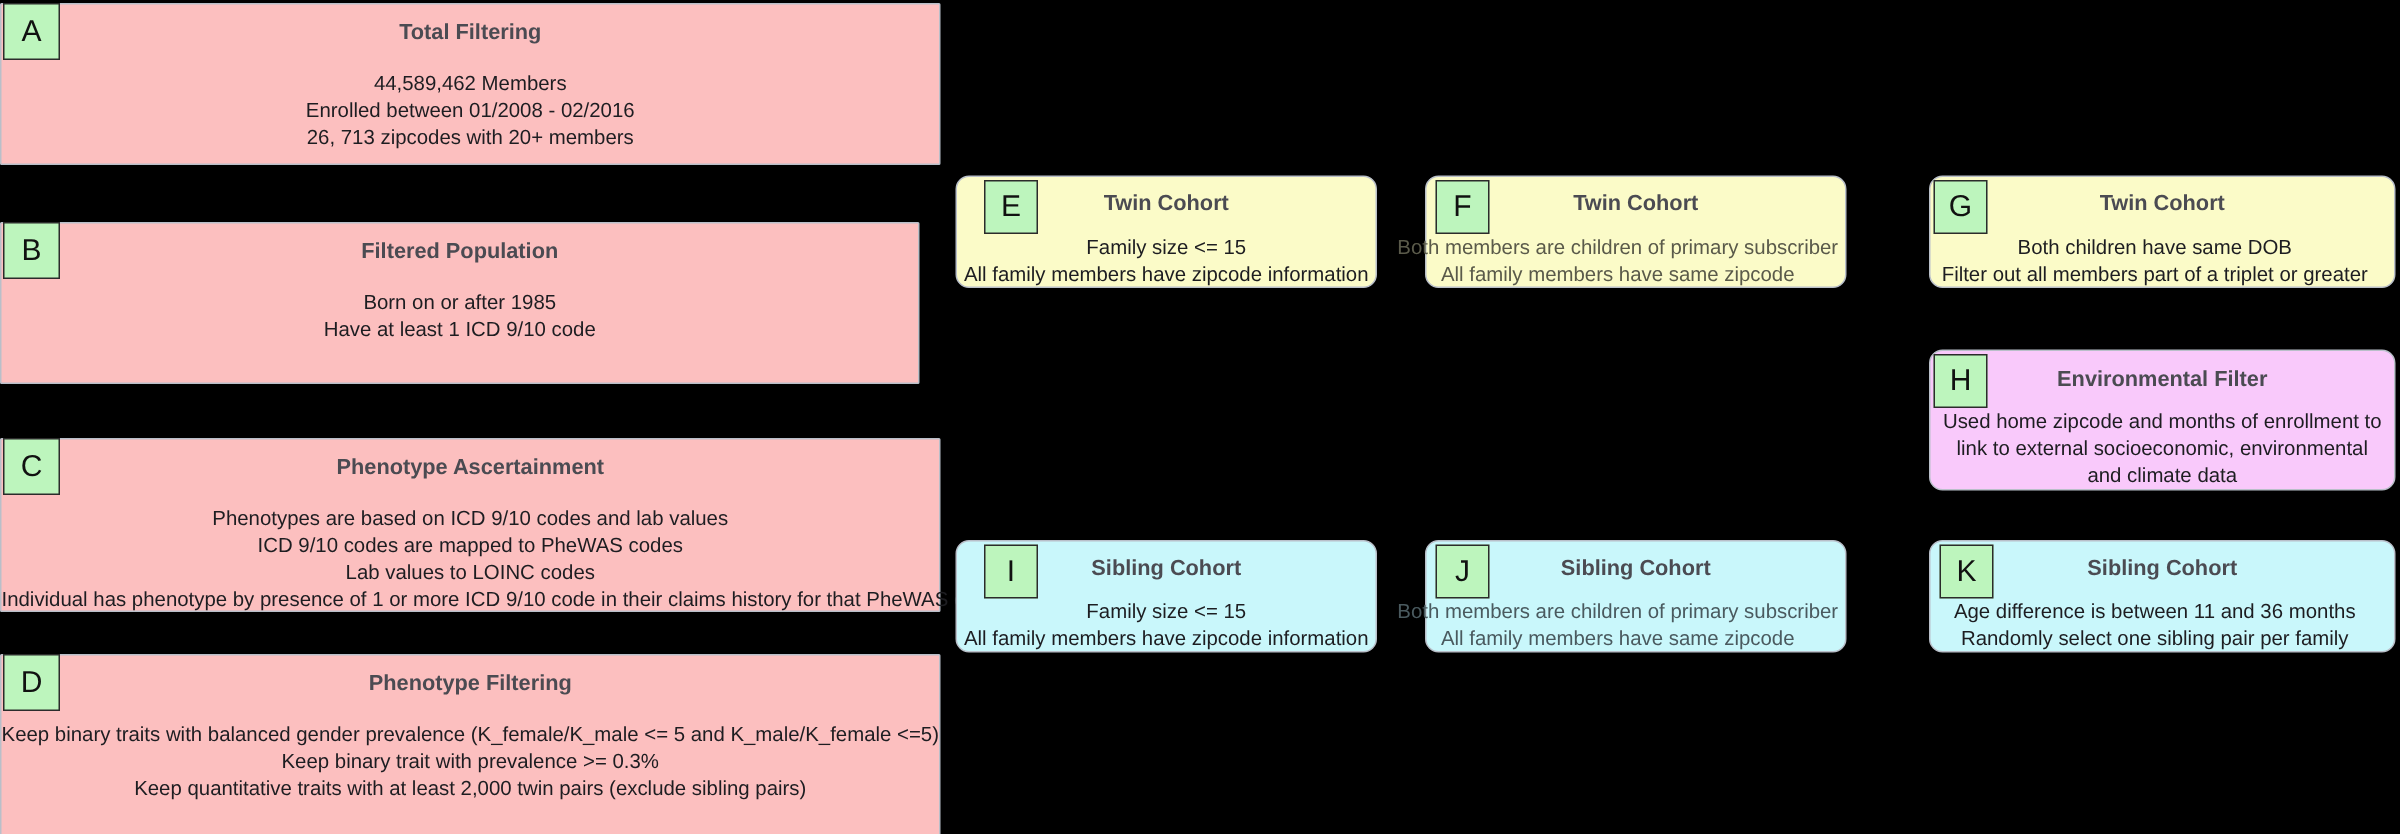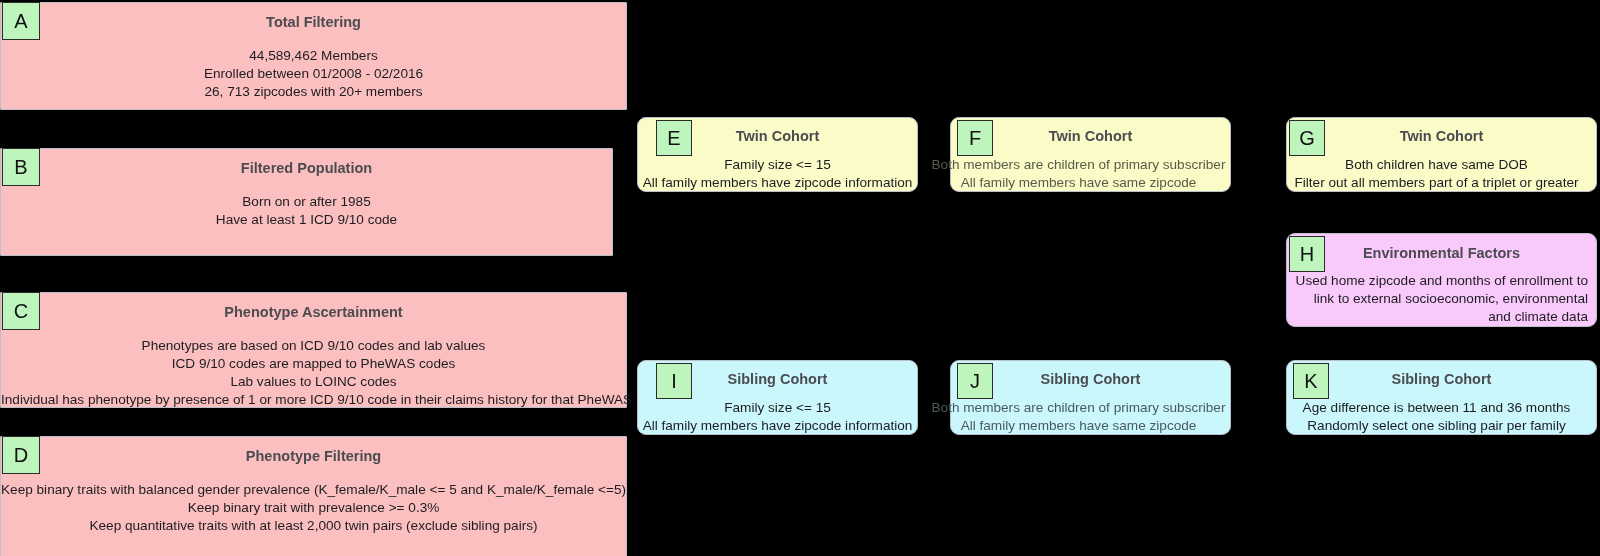--- a/index.html
+++ b/index.html
@@ -56,21 +56,21 @@
   }
 
   .lines {
     color: #1d1d21;
     font-size: 13.6px;
     line-height: 1.32;
     text-align: center;
     width: 100%;
     white-space: nowrap;
   }
-  .lines.wrap { white-space: normal; text-align: right; }
+  .lines.wrap { white-space: normal; }
 
   .badge {
     position: absolute;
     box-sizing: border-box;
     background: #bdf5bd;
     border: 1.6px solid #2b2b2b;
     color: #111111;
     font-size: 20px;
     line-height: 1;
     display: flex;
@@ -223,21 +223,21 @@
   <div class="node rounded yellow" id="node-G">
     <div class="title">Twin Cohort</div>
     <div class="lines">
         <div>Both children have same DOB</div>
         <div>Filter out all members part of a triplet or greater</div>
       </div>
   </div>
   <div class="badge" id="badge-G">G</div>
 
   <div class="node rounded magenta" id="node-H">
-    <div class="title">Environmental Factors</div>
+    <div class="title">Environmental Filter</div>
     <div class="lines wrap">
         <div>Used home zipcode and months of enrollment to link to external socioeconomic, environmental and climate data</div>
       </div>
   </div>
   <div class="badge" id="badge-H">H</div>
 
   <div class="node rounded cyan" id="node-K">
     <div class="title">Sibling Cohort</div>
     <div class="lines">
         <div>Age difference is between 11 and 36 months</div>

